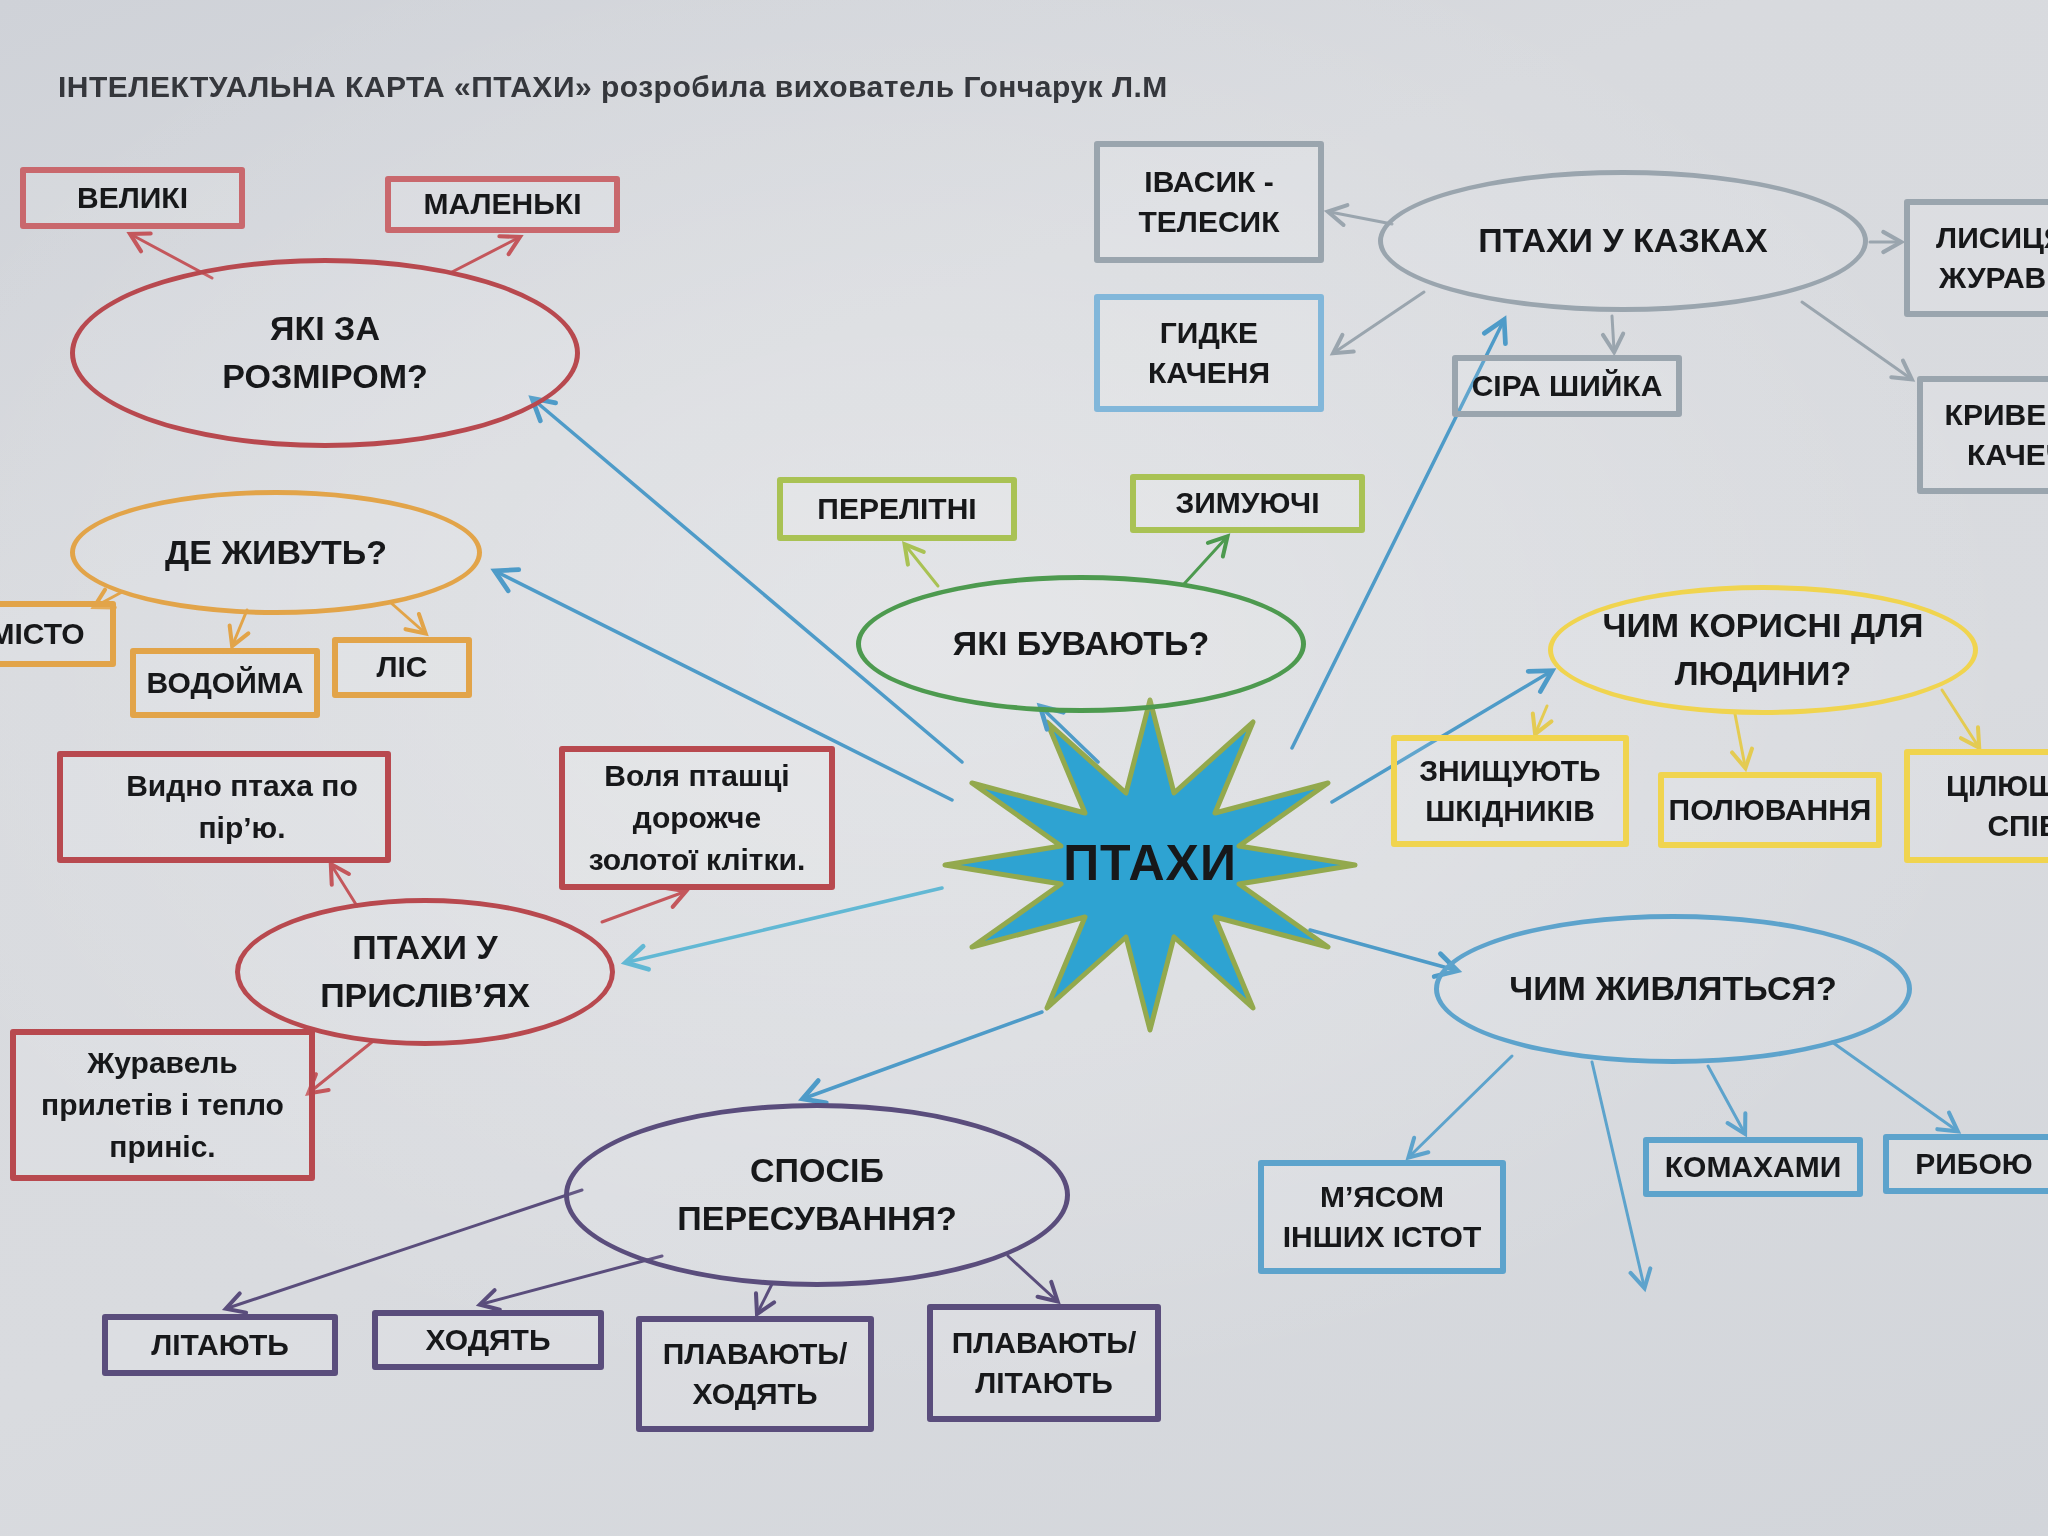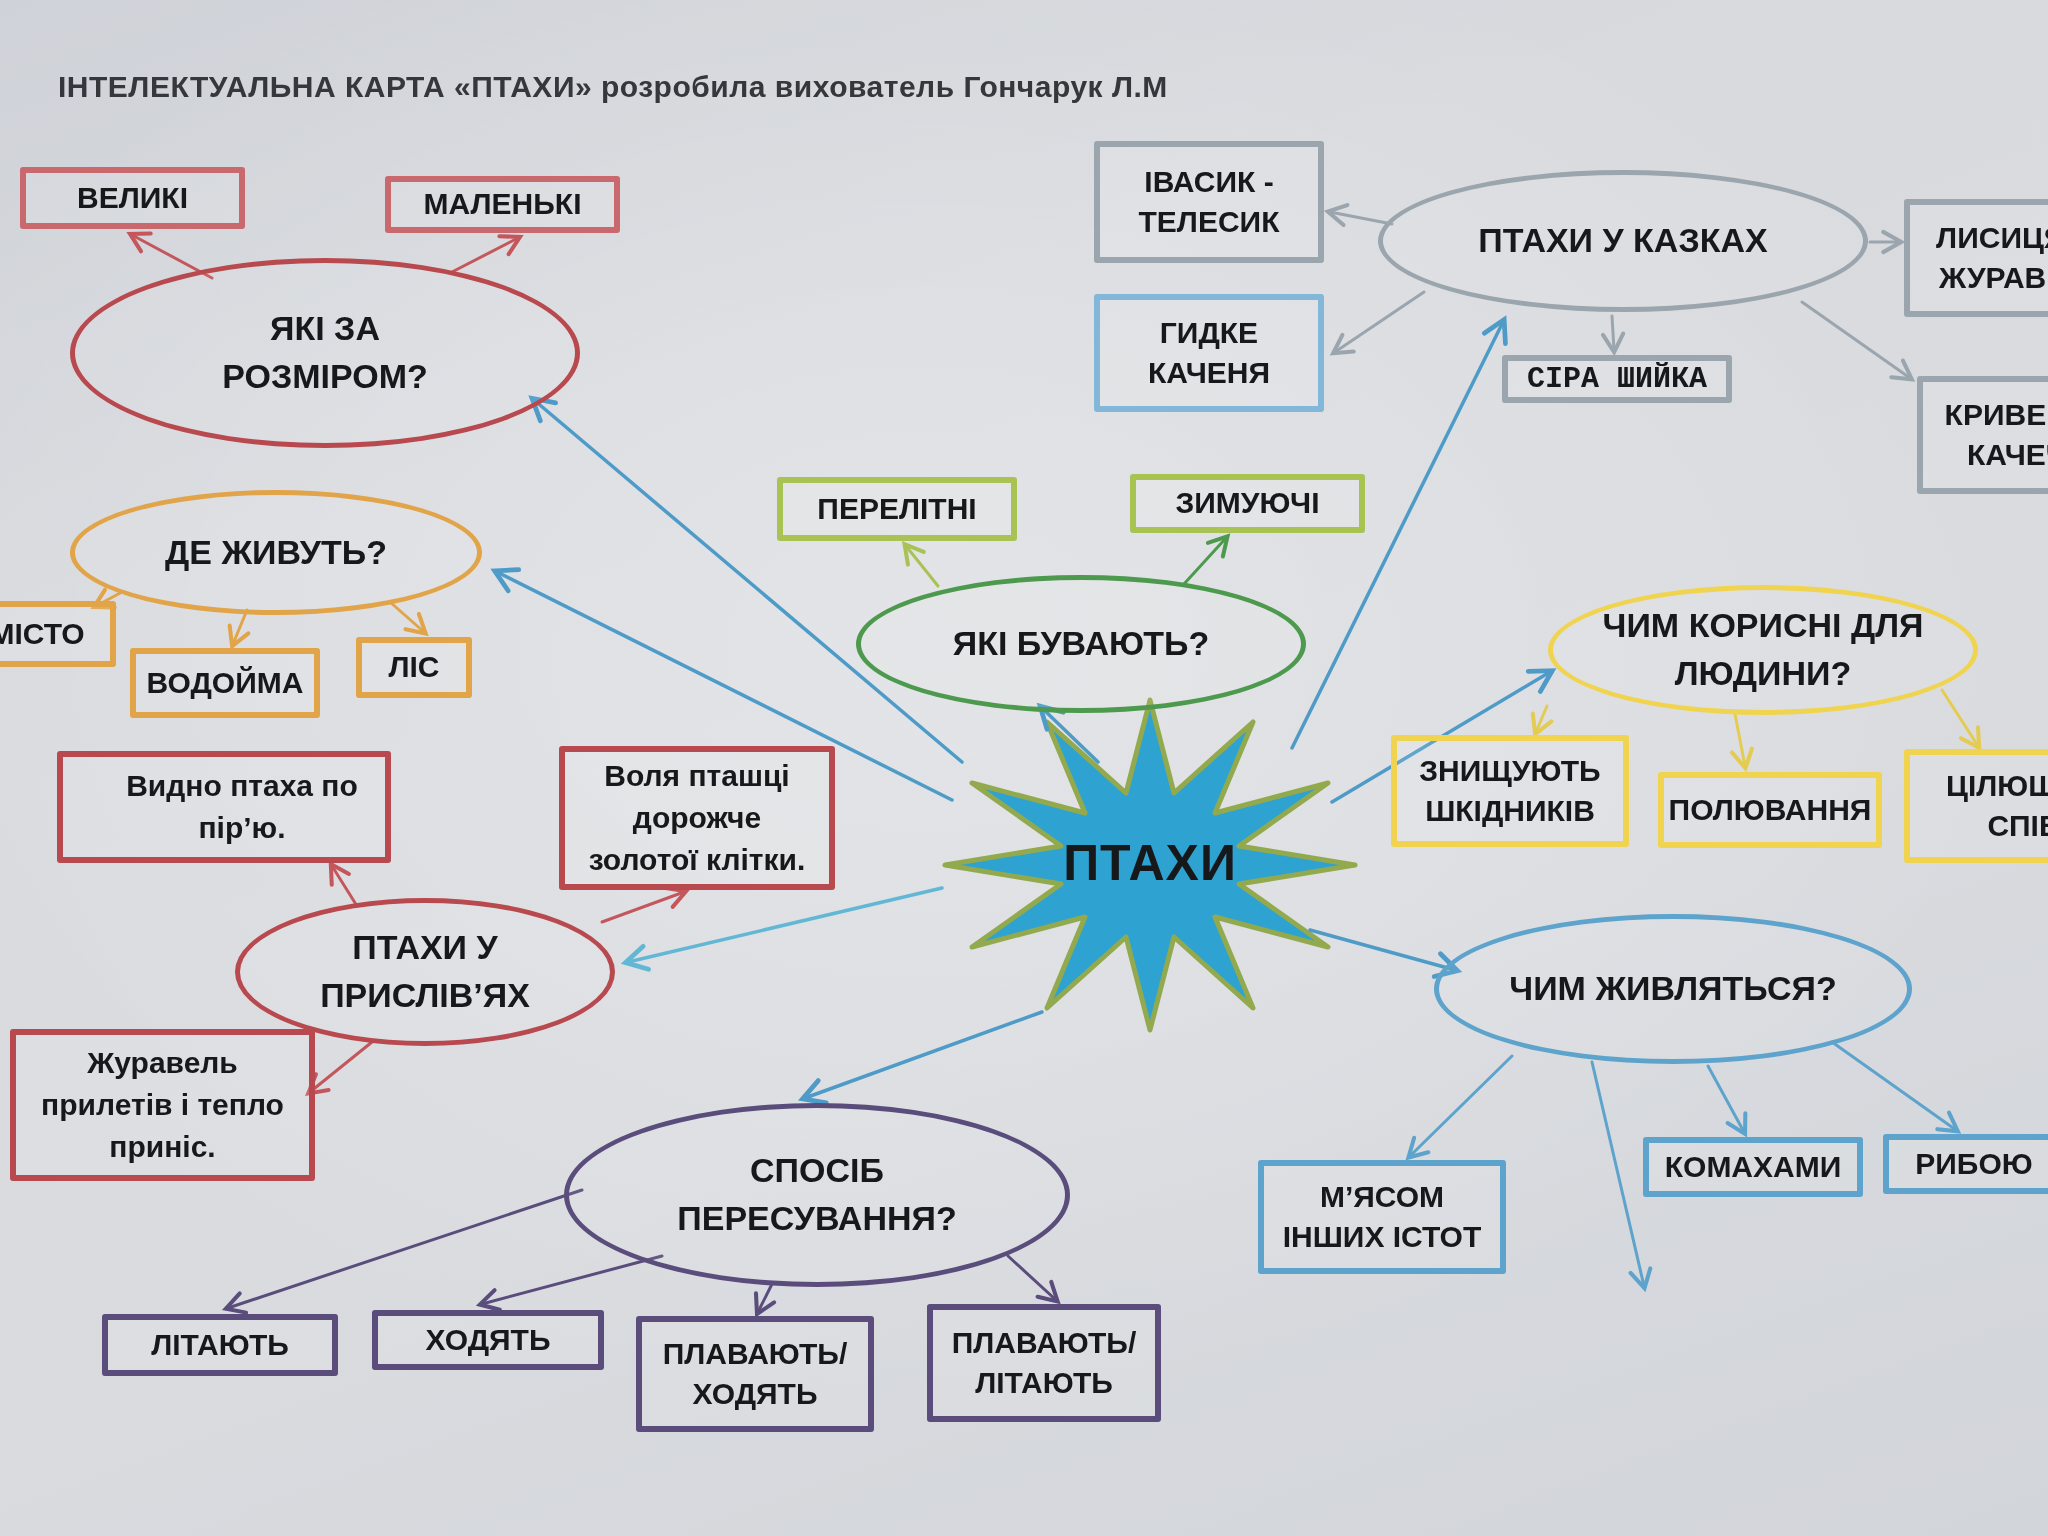--- a/index.html
+++ b/index.html
@@ -27,28 +27,28 @@
   .starlabel{position:absolute;z-index:3;font-size:50px;font-weight:800;letter-spacing:1px;
         display:flex;align-items:center;justify-content:center;}
 
   
   #n-velyki     {left:20px;   top:167px;  width:225px; height:62px;}
   #n-malenki    {left:385px;  top:176px;  width:235px; height:57px;}
   #e-size       {left:70px;   top:258px;  width:510px; height:190px;}
   #e-live       {left:70px;   top:490px;  width:412px; height:125px;}
   #n-misto      {left:-42px;  top:601px;  width:158px; height:66px;}
   #n-vodoima    {left:130px;  top:648px;  width:190px; height:70px;}
-  #n-lis        {left:356px;  top:637px;  width:116px; height:61px;}
+  #n-lis        {left:332px;  top:637px;  width:140px; height:61px;}
   #n-perelitni  {left:777px;  top:477px;  width:240px; height:64px;}
   #n-zymuiuchi  {left:1130px; top:474px;  width:235px; height:59px;}
   #e-kinds      {left:856px;  top:575px;  width:450px; height:138px;}
   #e-tales      {left:1378px; top:170px;  width:490px; height:142px;}
   #n-ivasyk     {left:1094px; top:141px;  width:230px; height:122px;}
   #n-hydke      {left:1094px; top:294px;  width:230px; height:118px;}
-  #n-sira       {left:1502px; top:355px;  width:230px; height:48px;font-family:Liberation Mono, monospace;}
+  #n-sira       {left:1452px; top:355px;  width:230px; height:62px;}
   #n-lysytsia   {left:1904px; top:199px;  width:240px; height:118px;}
   #n-kryvenka   {left:1917px; top:376px;  width:240px; height:118px;}
   #e-useful     {left:1548px; top:585px;  width:430px; height:130px;}
   #n-znyshchuiut{left:1391px; top:735px;  width:238px; height:112px;}
   #n-poliuvannia{left:1658px; top:772px;  width:224px; height:76px;}
   #n-tsiliushchyi{left:1904px;top:749px;  width:240px; height:114px;}
   #e-food       {left:1434px; top:914px;  width:478px; height:150px;}
   #n-miasom     {left:1258px; top:1160px; width:248px; height:114px;}
   #n-komakhamy  {left:1643px; top:1137px; width:220px; height:60px;}
   #n-ryboiu     {left:1883px; top:1134px; width:182px; height:60px;}

